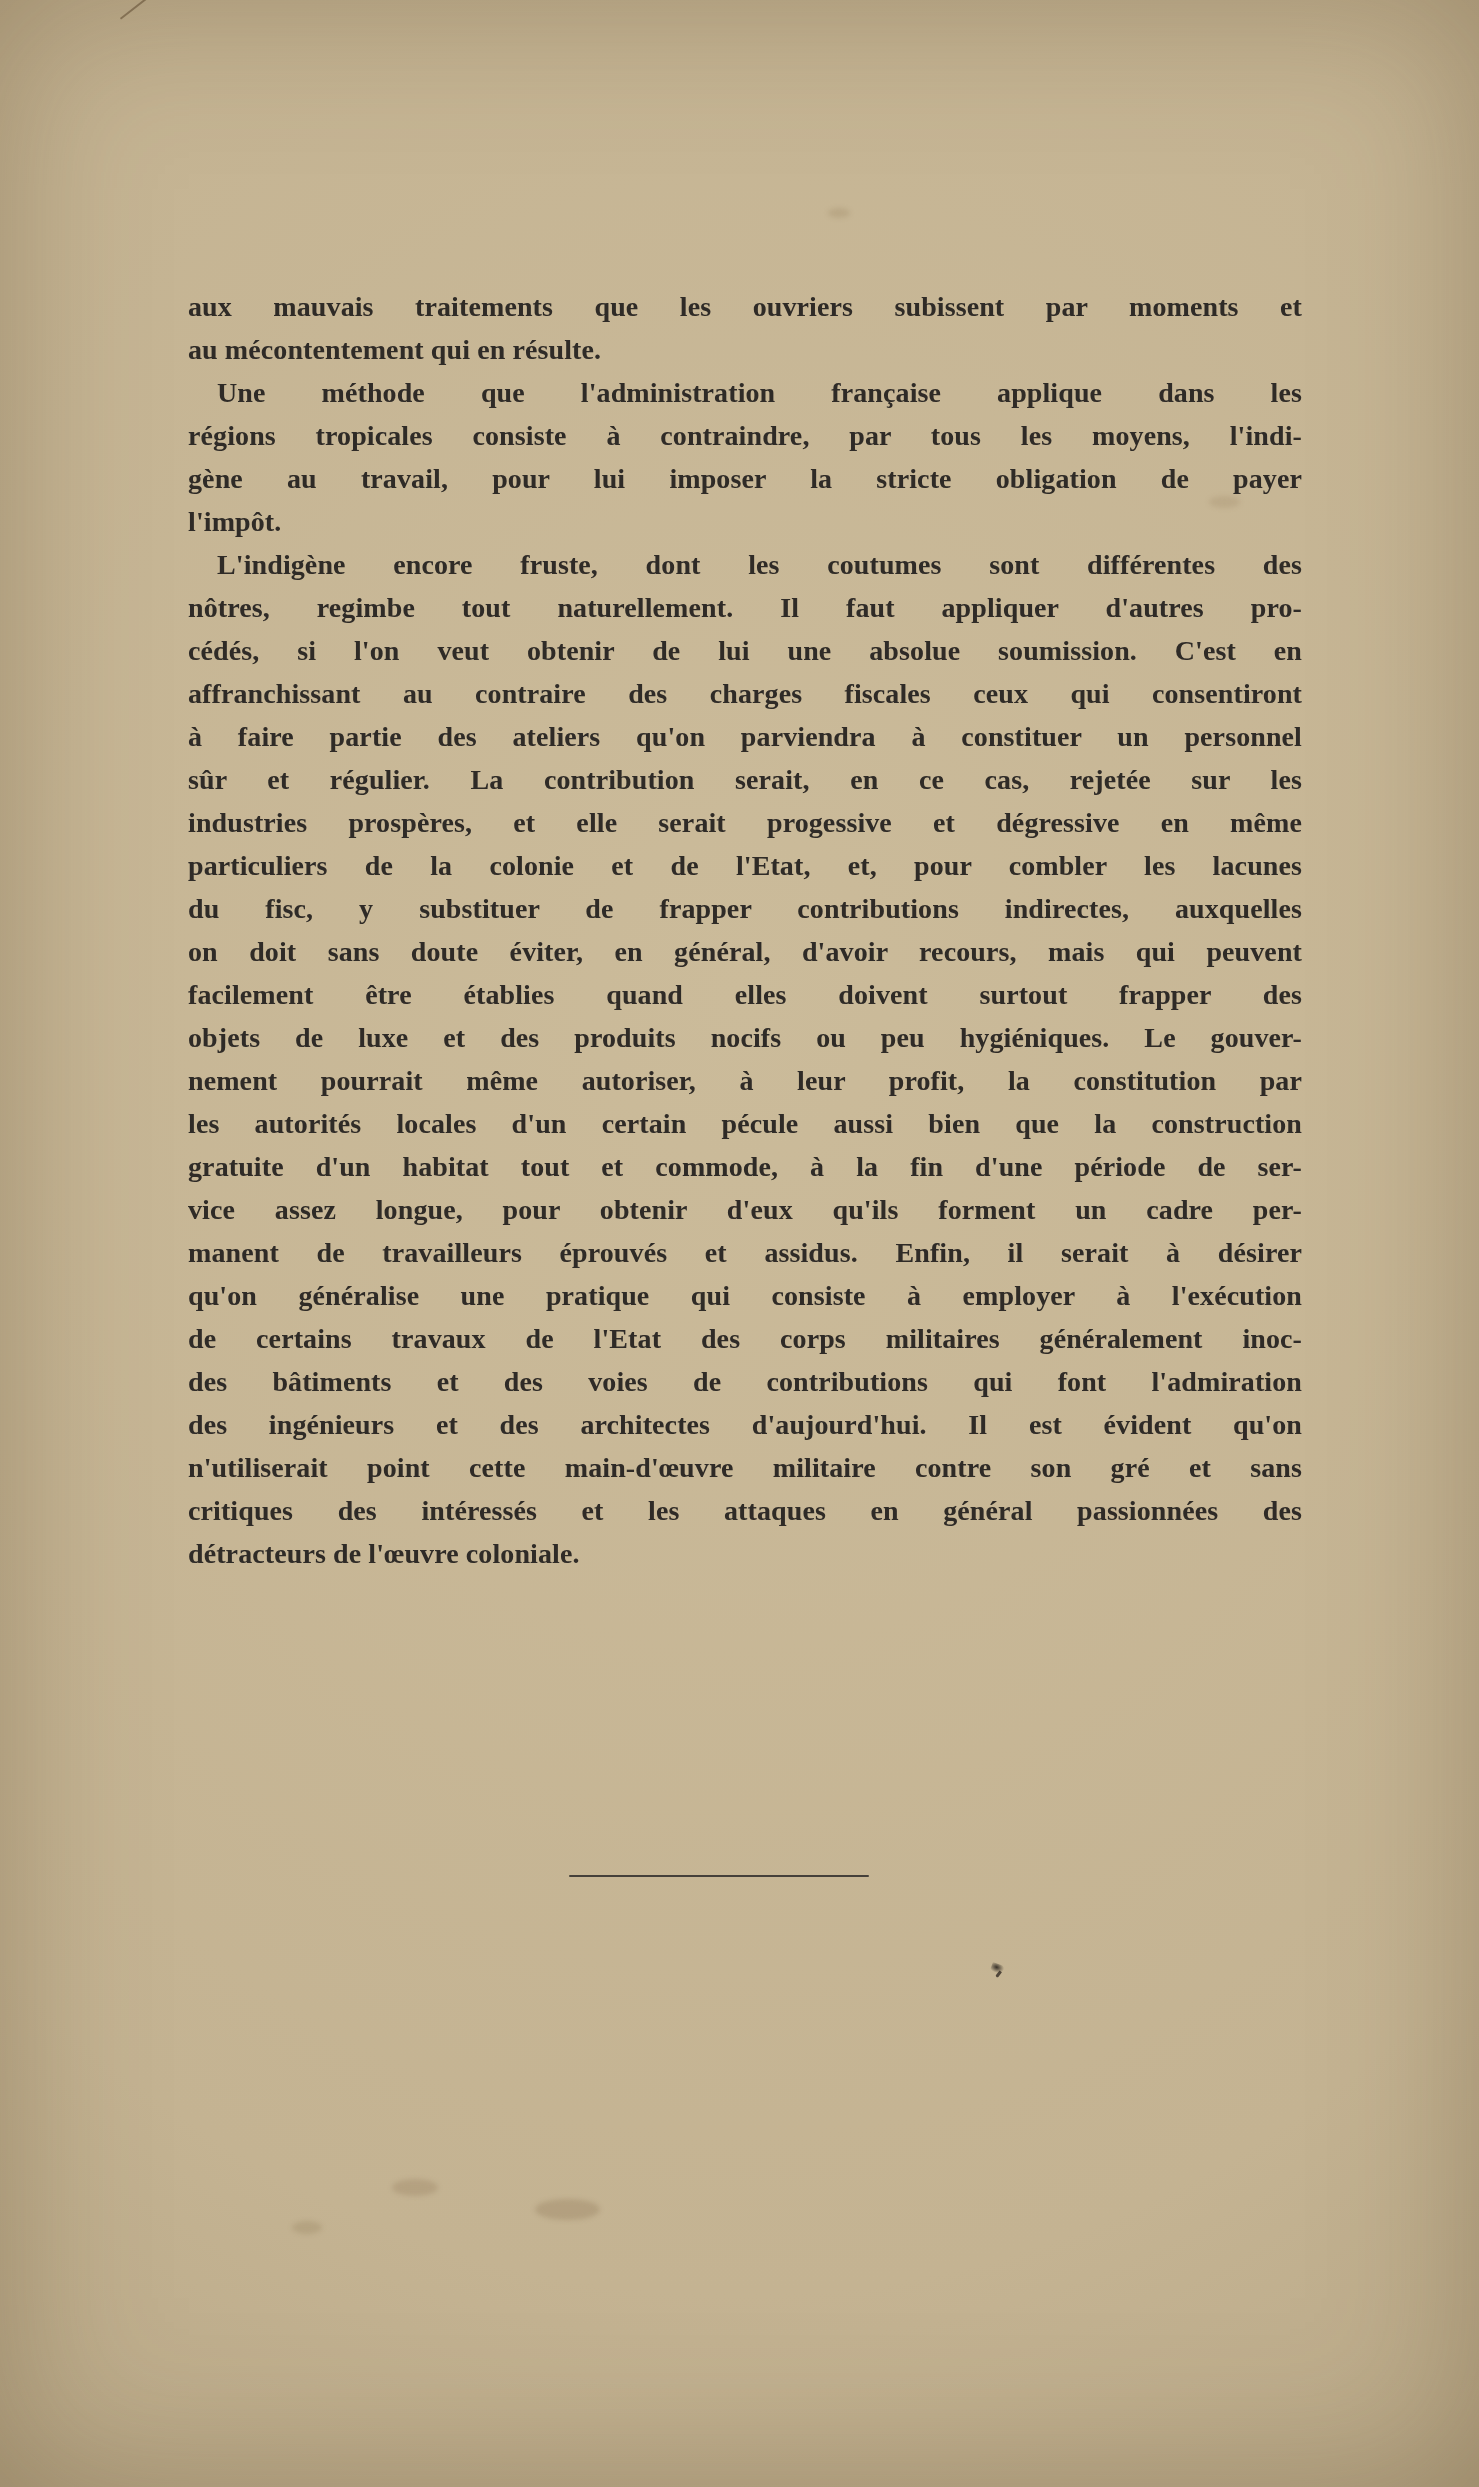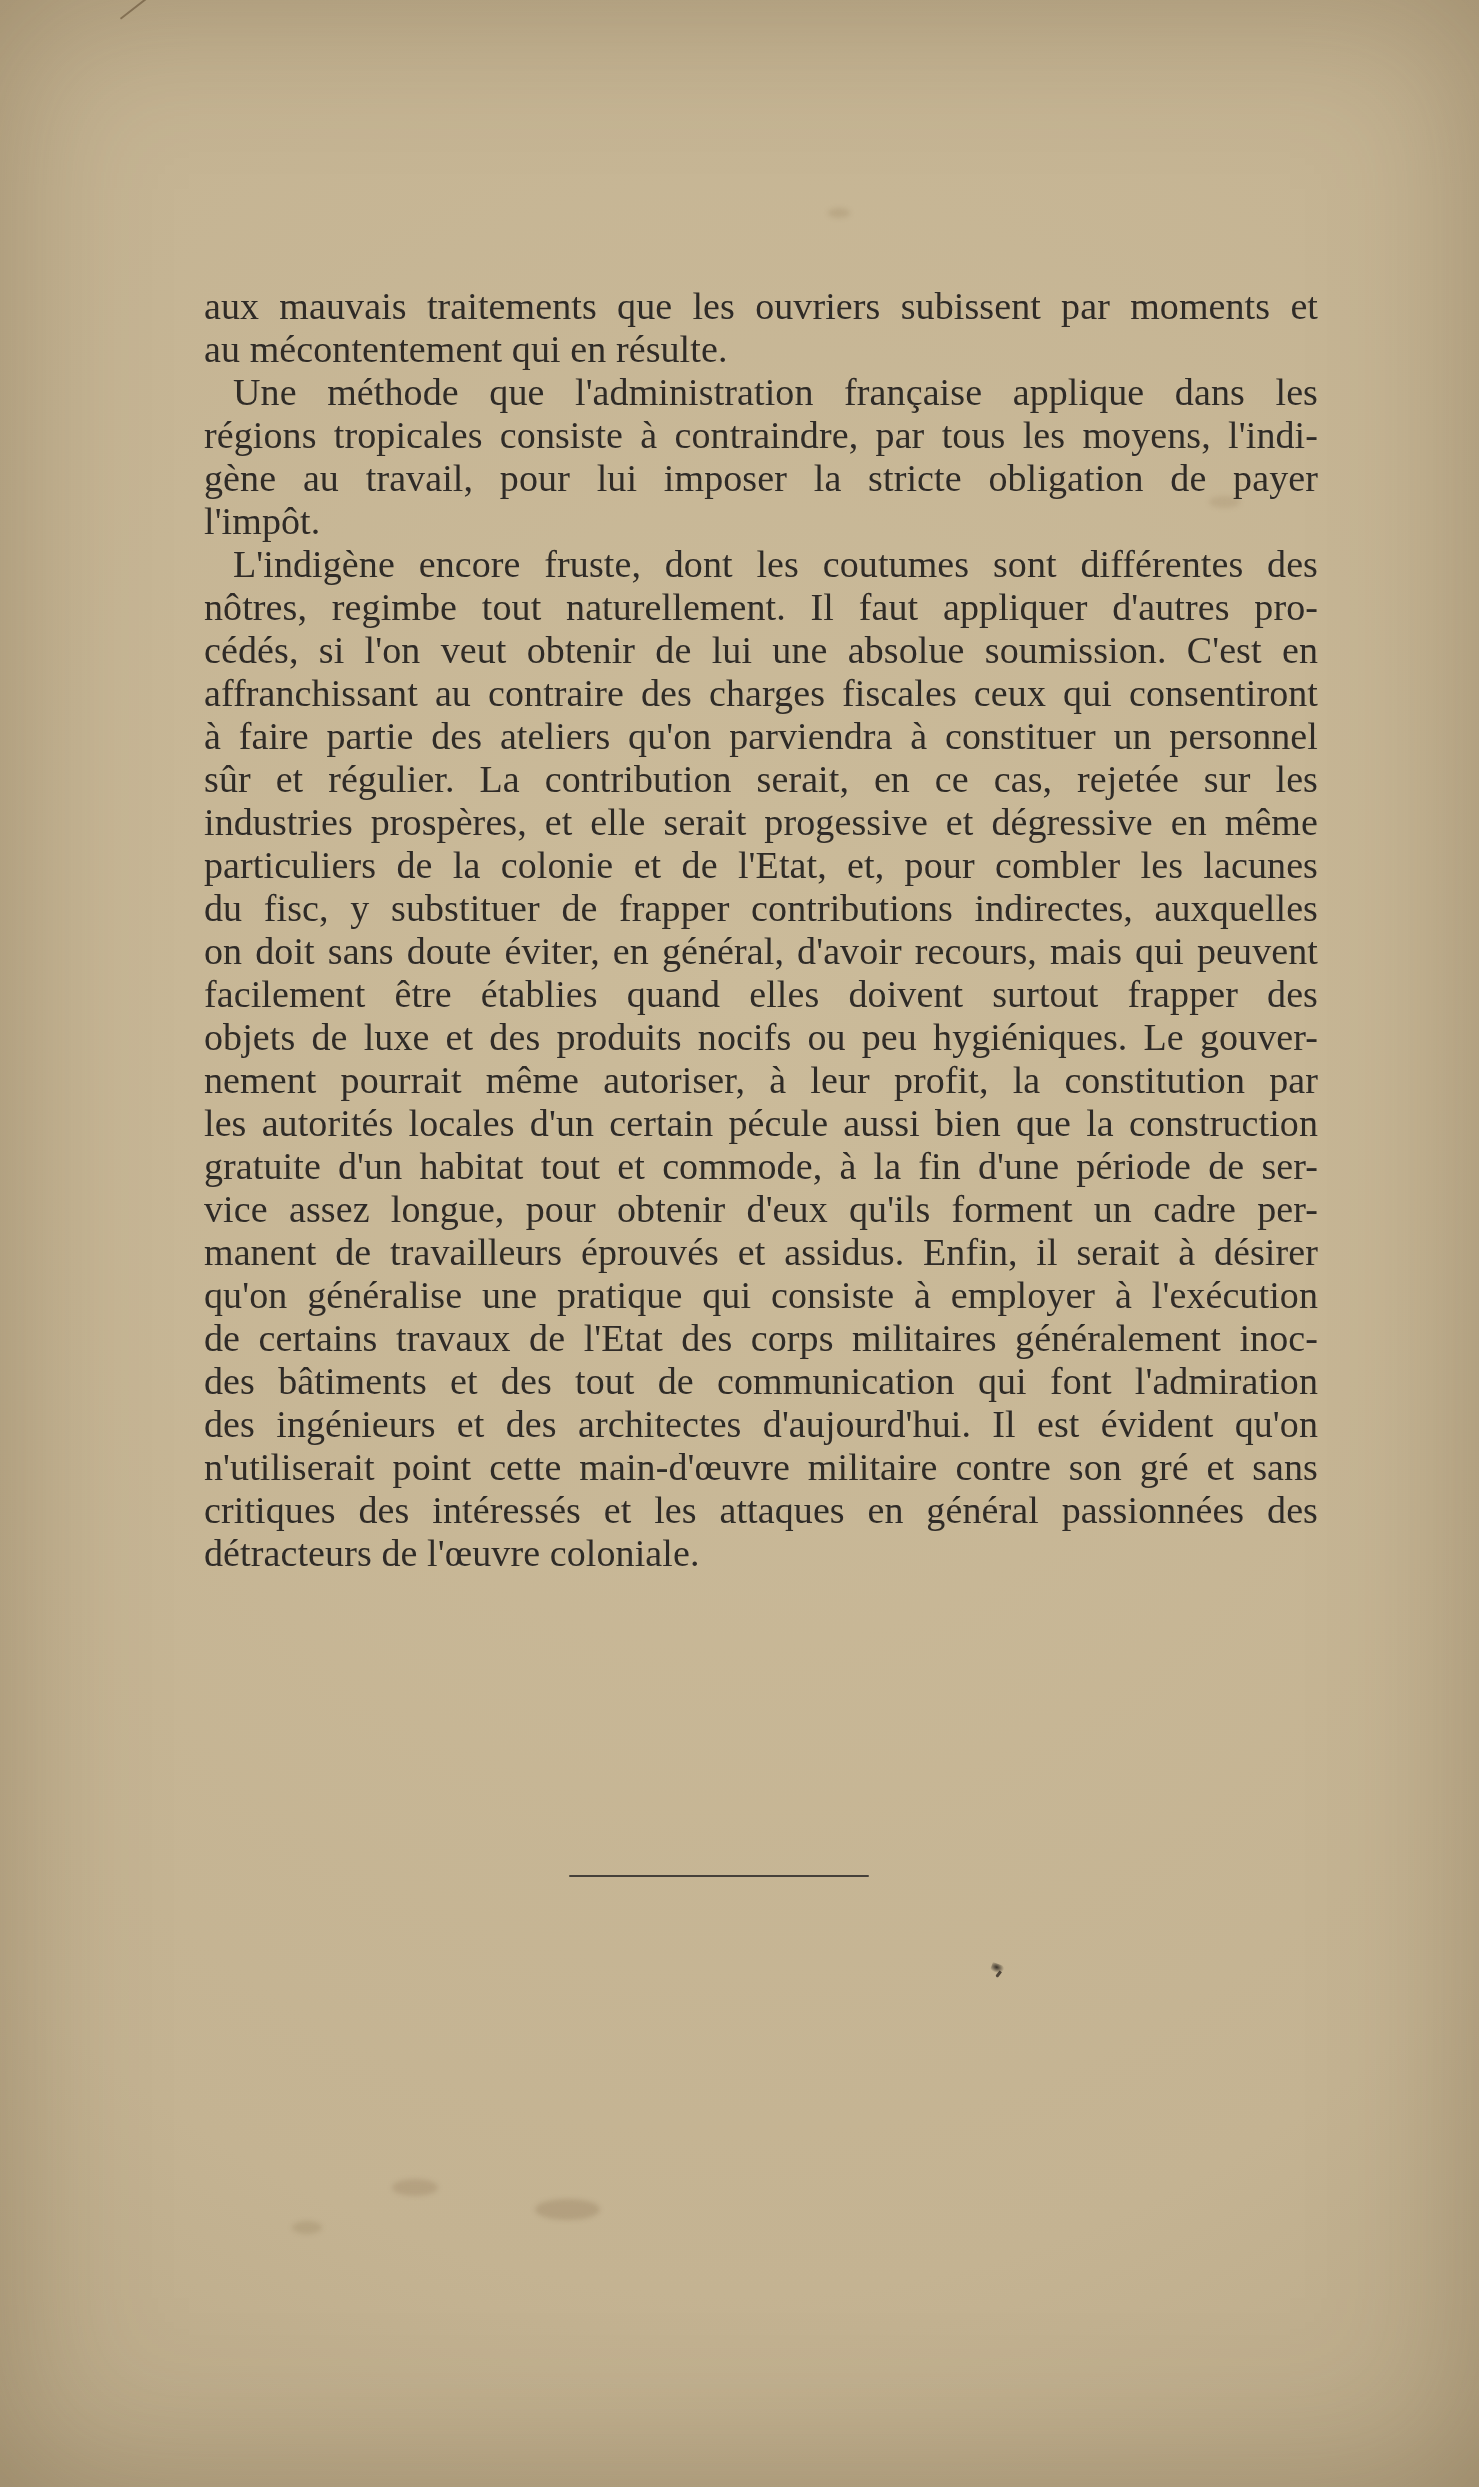--- a/index.html
+++ b/index.html
@@ -18,27 +18,28 @@
     position: absolute;
     inset: 0;
     background: radial-gradient(ellipse 135% 95% at 50% 40%,
                 var(--paper-light, #cbbb9a) 0%,
                 var(--paper, #c4b392) 55%,
                 var(--paper-edge, #ac9c7b) 100%);
     box-shadow: inset 0 0 157px rgba(86, 66, 38, 0.35);
   }
   .text-block {
     position: absolute;
-    left: 204px;
+    left: 188px;
     top: 285px;
     width: 1114px;
     color: var(--ink, #2f2b27);
-    font-size: 38px;
+    font-size: 28px;
     line-height: 43px;
     letter-spacing: 0.1px;
+    font-weight: bold;
   }
   .text-line {
     text-align: justify;
     text-align-last: justify;
     text-rendering: optimizeLegibility;
   }
   .text-line.para-end {
     text-align-last: left;
   }
   .text-line.indent {
@@ -121,21 +122,21 @@
       <div class="text-line">on doit sans doute éviter, en général, d'avoir recours, mais qui peuvent</div>
       <div class="text-line">facilement être établies quand elles doivent surtout frapper des</div>
       <div class="text-line">objets de luxe et des produits nocifs ou peu hygiéniques. Le gouver-</div>
       <div class="text-line">nement pourrait même autoriser, à leur profit, la constitution par</div>
       <div class="text-line">les autorités locales d'un certain pécule aussi bien que la construction</div>
       <div class="text-line">gratuite d'un habitat tout et commode, à la fin d'une période de ser-</div>
       <div class="text-line">vice assez longue, pour obtenir d'eux qu'ils forment un cadre per-</div>
       <div class="text-line">manent de travailleurs éprouvés et assidus. Enfin, il serait à désirer</div>
       <div class="text-line">qu'on généralise une pratique qui consiste à employer à l'exécution</div>
       <div class="text-line">de certains travaux de l'Etat des corps militaires généralement inoc-</div>
-      <div class="text-line">des bâtiments et des tout de communication qui font l'admiration</div>
+      <div class="text-line">des bâtiments et des voies de contributions qui font l'admiration</div>
       <div class="text-line">des ingénieurs et des architectes d'aujourd'hui. Il est évident qu'on</div>
       <div class="text-line">n'utiliserait point cette main-d'œuvre militaire contre son gré et sans</div>
       <div class="text-line">critiques des intéressés et les attaques en général passionnées des</div>
       <div class="text-line para-end">détracteurs de l'œuvre coloniale.</div>
     </div>
 
   <div class="divider"></div>
 
   <div class="ink-mark"></div>
   <div class="stain s1"></div>

